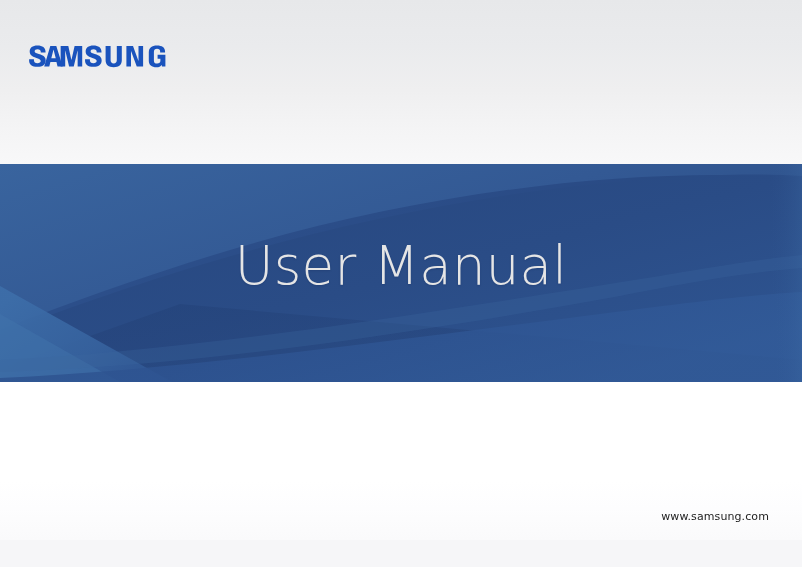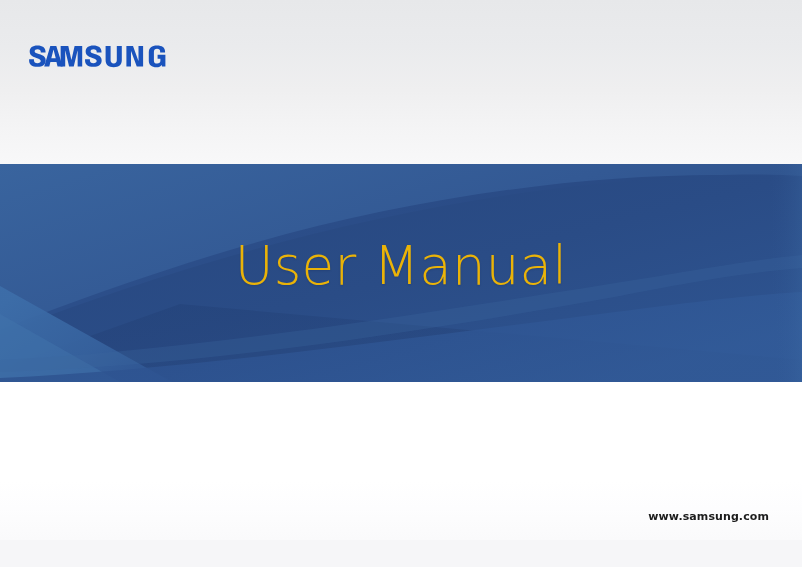--- a/index.html
+++ b/index.html
@@ -64,21 +64,21 @@
 
   .banner-title {
     position: absolute;
     left: 0;
     top: 0;
     width: 802px;
     height: 218px;
     display: flex;
     align-items: center;
     justify-content: center;
-    color: #eab308;
+    color: #e5e5e5;
     font-family: "DejaVu Sans", "Liberation Sans", sans-serif;
     font-size: 53px;
     font-weight: 300;
     letter-spacing: 0.2px;
     line-height: 1;
     padding-bottom: 15px;
     white-space: nowrap;
     text-shadow: 0 1px 2px rgba(10,30,70,0.18);
     text-align: center;
   }
@@ -103,21 +103,21 @@
     height: 27px;
     background: #f6f6f8;
   }
 
   .footer-url {
     position: absolute;
     right: 33px;
     top: 510px;
     font-family: "DejaVu Sans", "Liberation Sans", sans-serif;
     font-size: 11px;
-    font-weight: 700;
+    font-weight: 400;
     color: #1c1c1c;
     letter-spacing: 0.1px;
     white-space: nowrap;
   }
 </style>
 </head>
 <body>
 
 <div class="page">
 

